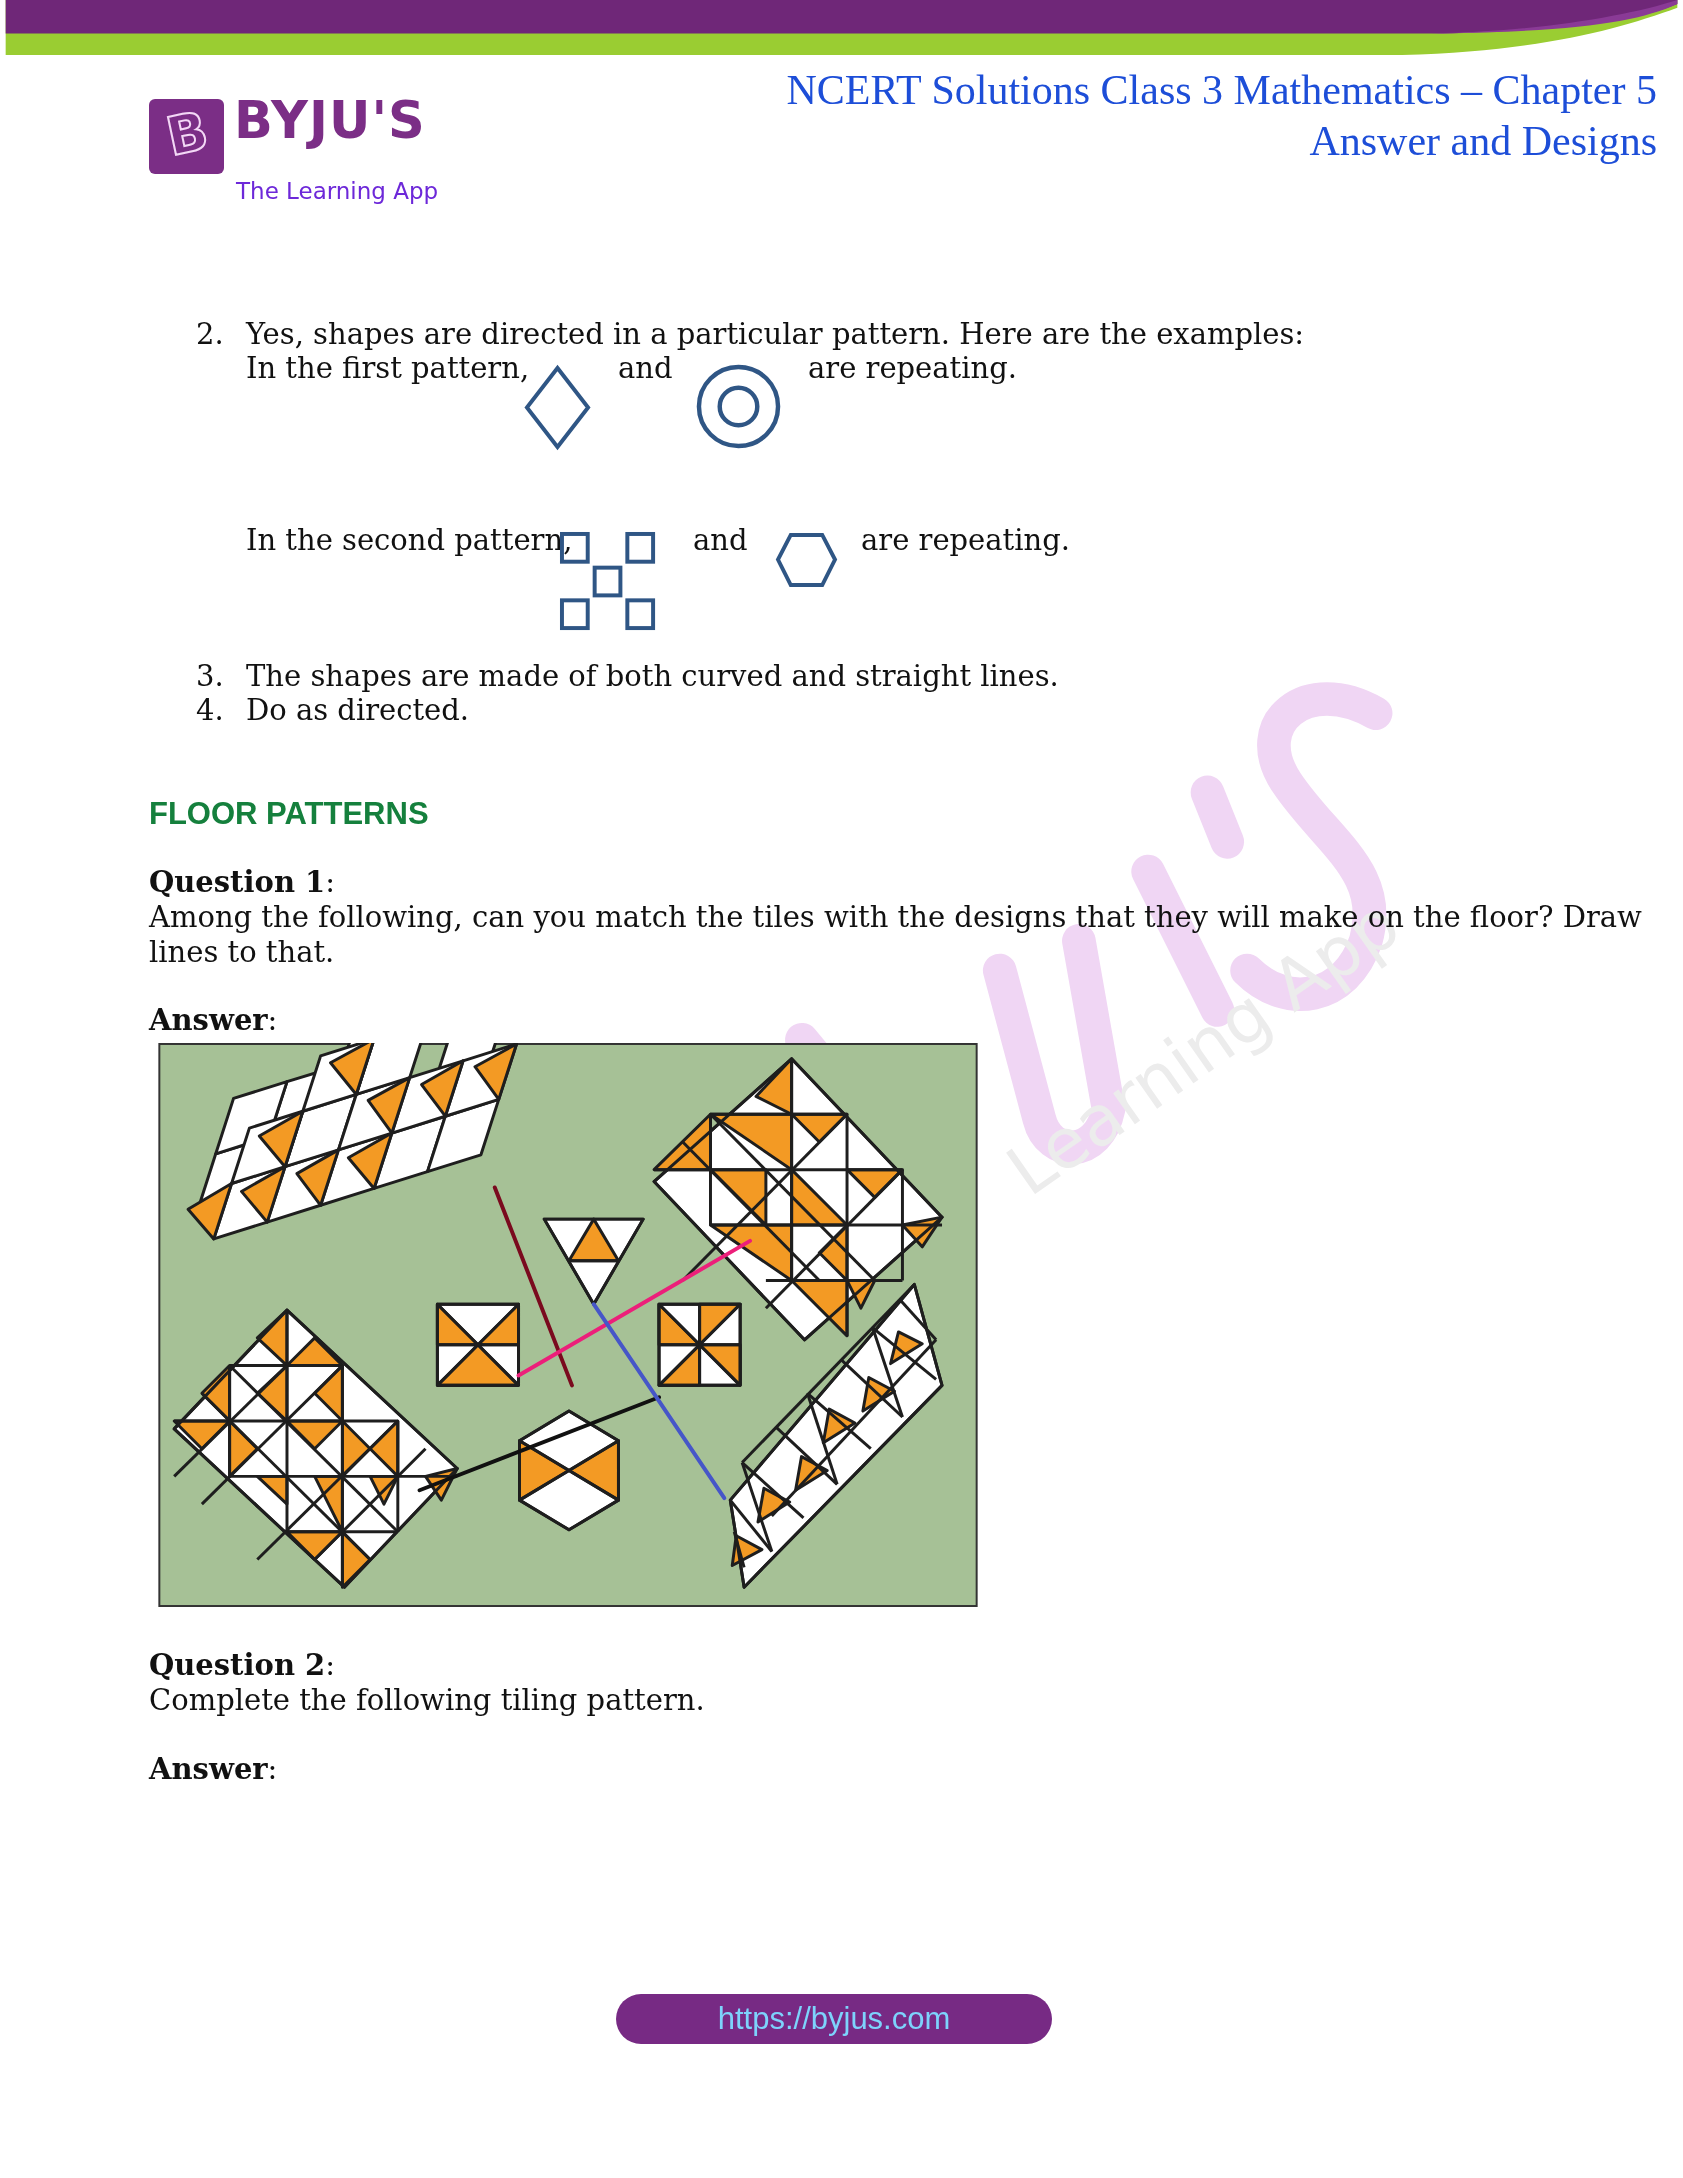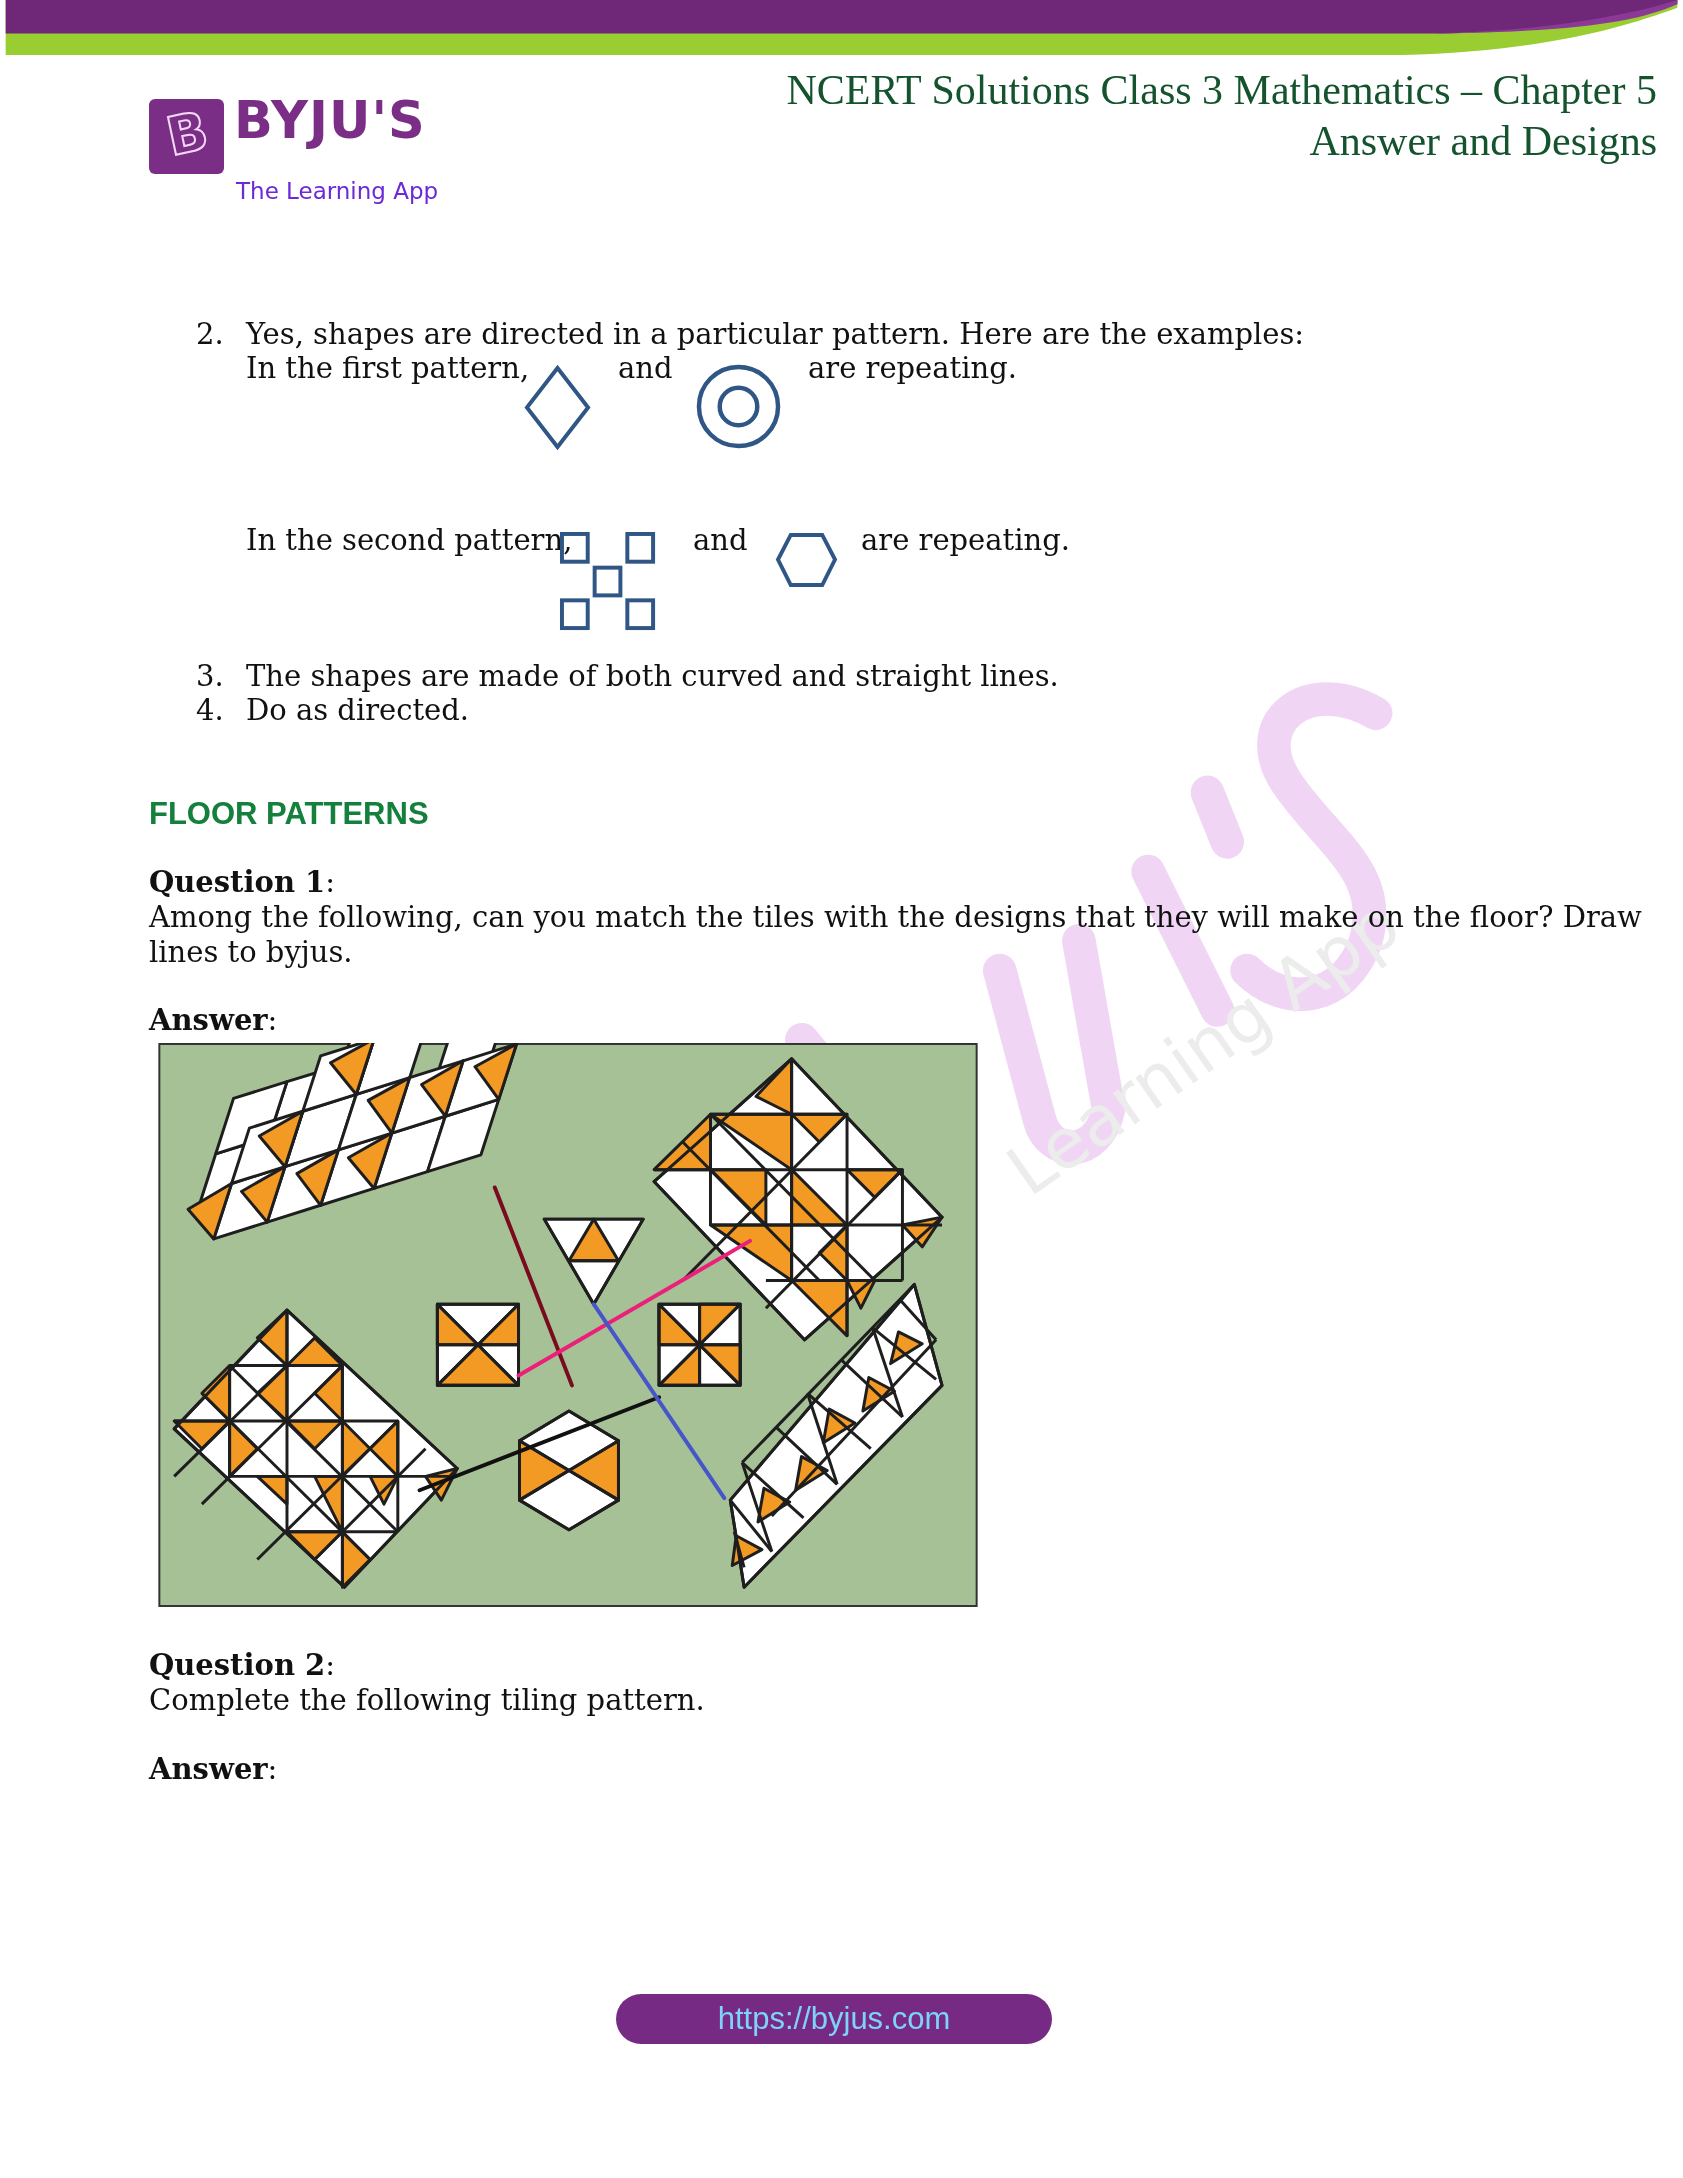--- a/index.html
+++ b/index.html
@@ -5,21 +5,21 @@
   html, body { margin: 0; padding: 0; background: #ffffff; }
   body { width: 1683px; height: 2178px; position: relative; overflow: hidden;
          font-family: "DejaVu Serif", "Liberation Serif", serif; color: #111; }
   .topbar { position: absolute; left: 0; top: 0; width: 1683px; height: 59px; }
   .logo { position: absolute; left: 149px; top: 97px; width: 287px; height: 81px; }
   .logo-box { position: absolute; left: 0; top: 2px; width: 75px; height: 75px; background: #7b2e86; border-radius: 6px; }
   .logo-box span { position: absolute; left: 18px; top: 4px; font-family: "DejaVu Sans", sans-serif; font-size: 53px; font-weight: bold; color: #7b2e86;
     -webkit-text-stroke: 2px #f3d8f6; transform: rotate(-12deg); }
   .logo-word { position: absolute; left: 85px; top: -6px; font-family: "DejaVu Sans", sans-serif; font-weight: bold; font-size: 51px; color: #7b2e86; letter-spacing: 1px; }
   .logo-tag { position: absolute; left: 87px; top: 61px; font-family: "DejaVu Sans", sans-serif; font-size: 23px; color: #6d28d9; white-space: nowrap; margin-top: 20px; }
-  .header-title { position: absolute; right: 26px; top: 65px; text-align: right; font-family: "Liberation Serif", serif; font-size: 42px; line-height: 51px; color: #14532d; }
+  .header-title { position: absolute; right: 26px; top: 65px; text-align: right; font-family: "Liberation Serif", serif; font-size: 42px; line-height: 51px; color: #1d4ed8; }
   .watermark { position: absolute; left: 752px; top: 644px; width: 812px; height: 554px; pointer-events: none; }
   .txt { position: absolute; font-size: 29px; line-height: 34px; white-space: nowrap; font-family: "DejaVu Serif", serif; }
   .txt .lead { display: inline-block; width: 50px; }
   .section-head { position: absolute; left: 149px; top: 796px; font-family: Liberation Sans, sans-serif; font-weight: bold; font-size: 31px; color: #15803d; }
   .bold { font-weight: bold; }
   .figure { position: absolute; left: 158px; top: 1043px; width: 820px; height: 564px; }
   .footer-pill { position: absolute; left: 616px; top: 1994px; width: 436px; height: 50px; background: #772a84; border-radius: 26px;
     color: #7dd3fc; font-family: "Liberation Sans", sans-serif; font-size: 31px; line-height: 50px; text-align: center; }
   .shape { position: absolute; }
 </style>
@@ -93,21 +93,21 @@
 <div class="txt" style="left:196px; top:693px;">
   <span class="lead">4.</span><span>Do as directed.</span>
 </div>
 
 <div class="section-head">FLOOR PATTERNS</div>
 
 <div class="txt" style="left:149px; top:865px;">
   <span class="bold">Question 1</span><span>:</span>
 </div>
 <div class="txt" style="left:149px; top:900px;">Among the following, can you match the tiles with the designs that they will make on the floor? Draw</div>
-<div class="txt" style="left:149px; top:935px;">lines to byjus.</div>
+<div class="txt" style="left:149px; top:935px;">lines to that.</div>
 <div class="txt" style="left:149px; top:1003px;">
   <span class="bold">Answer</span><span>:</span>
 </div>
 
 <svg class="figure" viewBox="0 0 828 570" width="820" height="564">
   <rect x="1" y="1" width="826" height="568" fill="#a6c196" stroke="#333" stroke-width="2"></rect>
   <g stroke="#1e1e1e" stroke-width="3" stroke-linejoin="round">
 
     <g>
       <polygon points="40,168 58,112 112,95 94,151" fill="#fff"></polygon>

